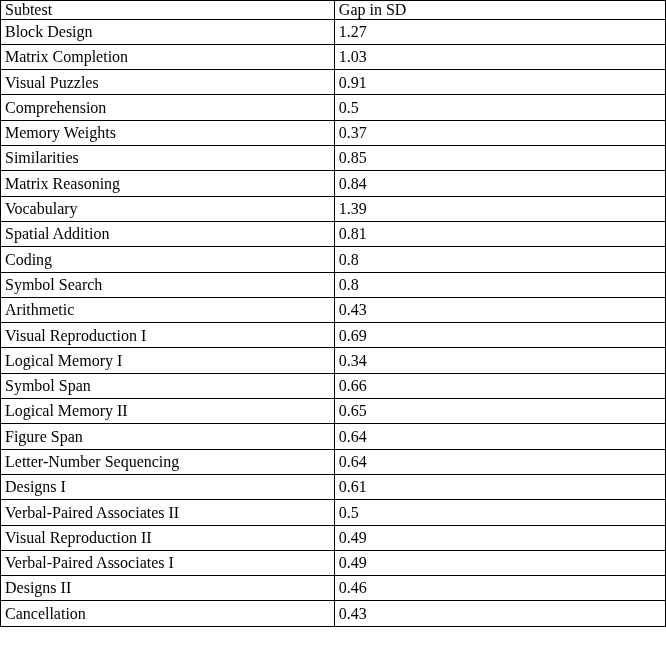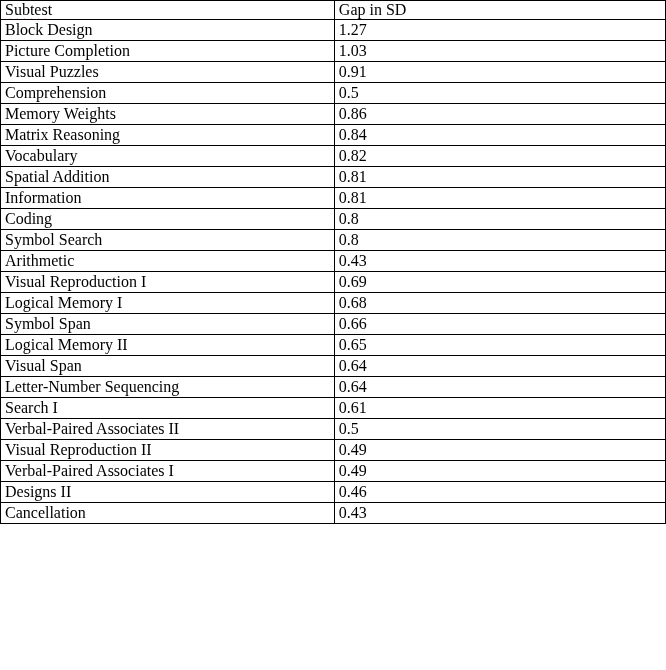--- a/index.html
+++ b/index.html
@@ -9,21 +9,21 @@
   }
   body {
     width: 666px;
     height: 670px;
     overflow: hidden;
     font-family: "Liberation Serif", "DejaVu Serif", serif;
     color: #000000;
   }
   table.subtests {
     width: 666px;
-    height: 524px;
+    height: 627px;
     border-collapse: collapse;
     table-layout: fixed;
   }
   table.subtests col.c1 { width: 50.2%; }
   table.subtests col.c2 { width: 49.8%; }
   table.subtests th,
   table.subtests td {
     border: 1px solid #000000;
     font-size: 16px;
     font-weight: normal;
@@ -55,89 +55,89 @@
       <th><span class="squiggle">Subtest</span></th>
       <th><span>Gap in SD</span></th>
     </tr>
   </thead>
   <tbody>
     <tr>
       <td>Block Design</td>
       <td>1.27</td>
     </tr>
     <tr>
-      <td>Picture Completion</td>
+      <td>Matrix Completion</td>
       <td>1.03</td>
     </tr>
     <tr>
       <td>Visual Puzzles</td>
       <td>0.91</td>
     </tr>
     <tr>
       <td>Comprehension</td>
       <td>0.5</td>
     </tr>
     <tr>
       <td>Memory Weights</td>
-      <td>0.86</td>
+      <td>0.37</td>
+    </tr>
+    <tr>
+      <td>Similarities</td>
+      <td>0.85</td>
     </tr>
     <tr>
       <td>Matrix Reasoning</td>
       <td>0.84</td>
     </tr>
     <tr>
       <td>Vocabulary</td>
-      <td>0.82</td>
+      <td>1.39</td>
     </tr>
     <tr>
       <td>Spatial Addition</td>
-      <td>0.81</td>
-    </tr>
-    <tr>
-      <td>Information</td>
       <td>0.81</td>
     </tr>
     <tr>
       <td>Coding</td>
       <td>0.8</td>
     </tr>
     <tr>
       <td>Symbol Search</td>
       <td>0.8</td>
     </tr>
     <tr>
       <td>Arithmetic</td>
       <td>0.43</td>
     </tr>
     <tr>
       <td>Visual Reproduction I</td>
       <td>0.69</td>
     </tr>
     <tr>
       <td>Logical Memory I</td>
-      <td>0.68</td>
+      <td>0.34</td>
     </tr>
     <tr>
       <td>Symbol Span</td>
       <td>0.66</td>
     </tr>
     <tr>
       <td>Logical Memory II</td>
       <td>0.65</td>
     </tr>
     <tr>
-      <td>Visual Span</td>
+      <td>Figure Span</td>
       <td>0.64</td>
     </tr>
     <tr>
       <td>Letter-Number Sequencing</td>
       <td>0.64</td>
     </tr>
     <tr>
-      <td>Search I</td>
+      <td>Designs I</td>
       <td>0.61</td>
     </tr>
     <tr>
       <td>Verbal-Paired Associates II</td>
       <td>0.5</td>
     </tr>
     <tr>
       <td>Visual Reproduction II</td>
       <td>0.49</td>
     </tr>

